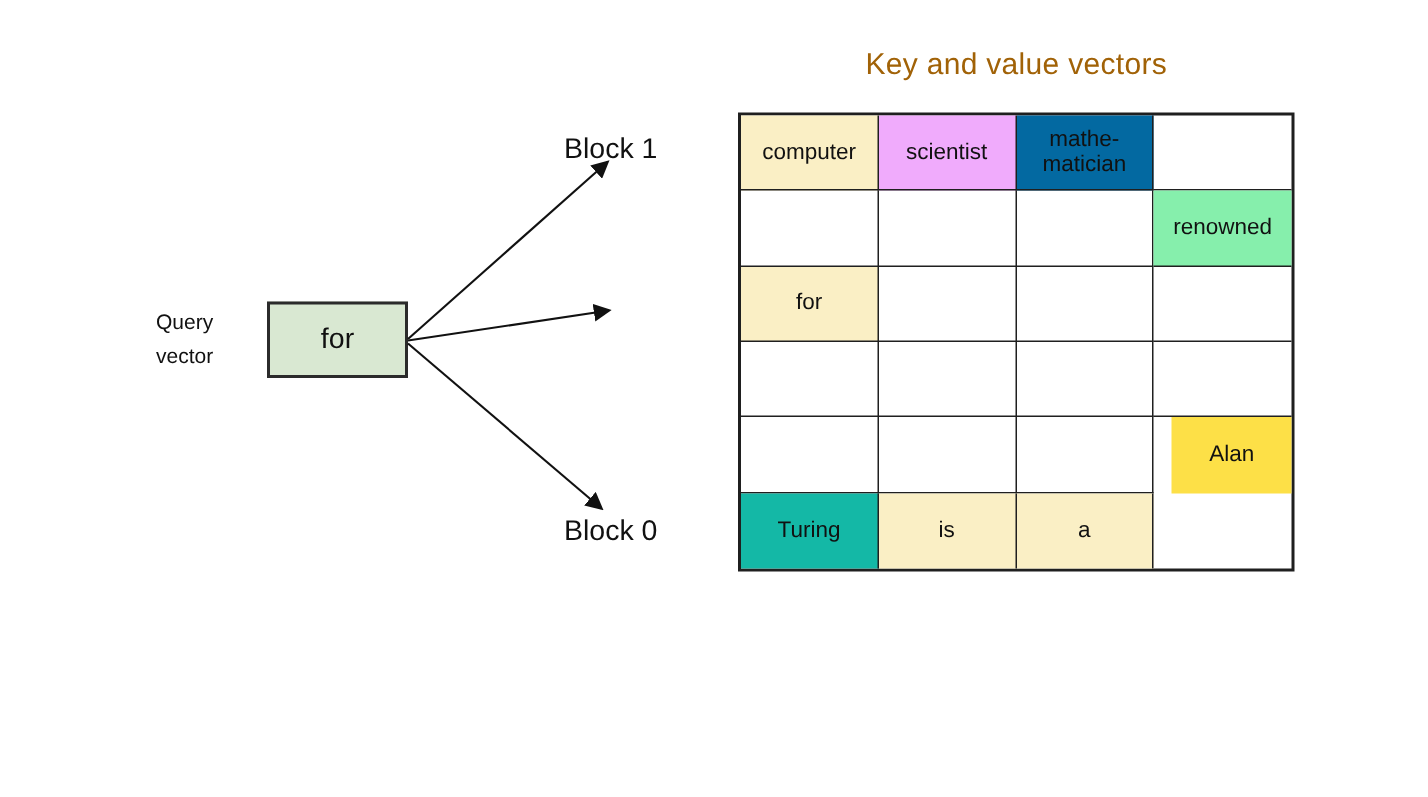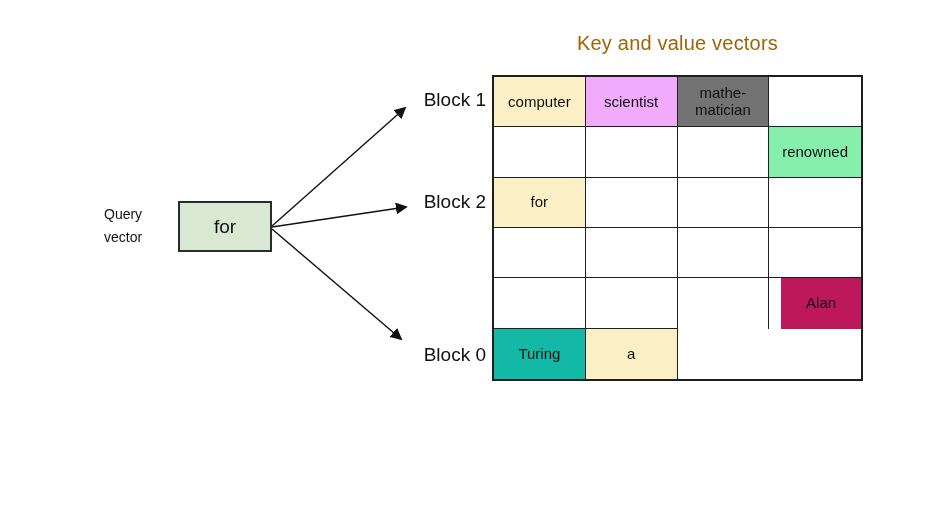--- a/index.html
+++ b/index.html
@@ -52,21 +52,21 @@
     left: 0;
     top: 0;
     width: 952px;
     height: 531px;
     pointer-events: none;
   }
   .block-label {
     position: absolute;
     left: 376px;
     width: 110px;
-    text-align: right;
+    text-align: left;
     font-size: 19px;
     line-height: 22px;
     transform: translateY(-50%);
   }
   .kv-table {
     position: absolute;
     left: 492px;
     top: 75px;
     width: 367px;
     height: 302px;
@@ -109,43 +109,43 @@
         <path d="M0,0 L10,5 L0,10 z" fill="#111111"></path>
       </marker>
     </defs>
     <line x1="272" y1="226" x2="405" y2="108" stroke="#111111" stroke-width="1.4" marker-end="url(#arrowhead)"></line>
     <line x1="272" y1="227" x2="406" y2="207" stroke="#111111" stroke-width="1.4" marker-end="url(#arrowhead)"></line>
     <line x1="272" y1="229" x2="401" y2="339" stroke="#111111" stroke-width="1.4" marker-end="url(#arrowhead)"></line>
   </svg>
 
   <div class="block-label" style="top:100px;">Block 1</div>
 
-  <div class="block-label" style="top:202px;">Block 2</div>
 
   <div class="block-label" style="top:355px;">Block 0</div>
 
   <div class="kv-table">
       <div class="cell" style="background: rgb(250, 239, 197);">computer</div>
       <div class="cell" style="background: #f0abfc;">scientist</div>
-      <div class="cell" style="background: #737373;">mathe-
+      <div class="cell" style="background: #0369a1;">mathe-
 matician</div>
       <div class="cell"></div>
       <div class="cell"></div>
       <div class="cell"></div>
       <div class="cell"></div>
       <div class="cell" style="background: #86efac;">renowned</div>
       <div class="cell" style="background: rgb(250, 239, 197);">for</div>
       <div class="cell"></div>
       <div class="cell"></div>
       <div class="cell"></div>
       <div class="cell"></div>
       <div class="cell"></div>
       <div class="cell"></div>
       <div class="cell"></div>
       <div class="cell"></div>
       <div class="cell"></div>
       <div class="cell"></div>
-      <div class="cell" style="background: #be185d; margin-left: 12px;">Alan</div>
+      <div class="cell" style="background: #fde047; margin-left: 12px;">Alan</div>
       <div class="cell" style="background: #14b8a6;">Turing</div>
+      <div class="cell" style="background: rgb(250, 239, 197);">is</div>
       <div class="cell" style="background: rgb(250, 239, 197);">a</div>
     </div>
 
 </div>
 
 </body></html>

